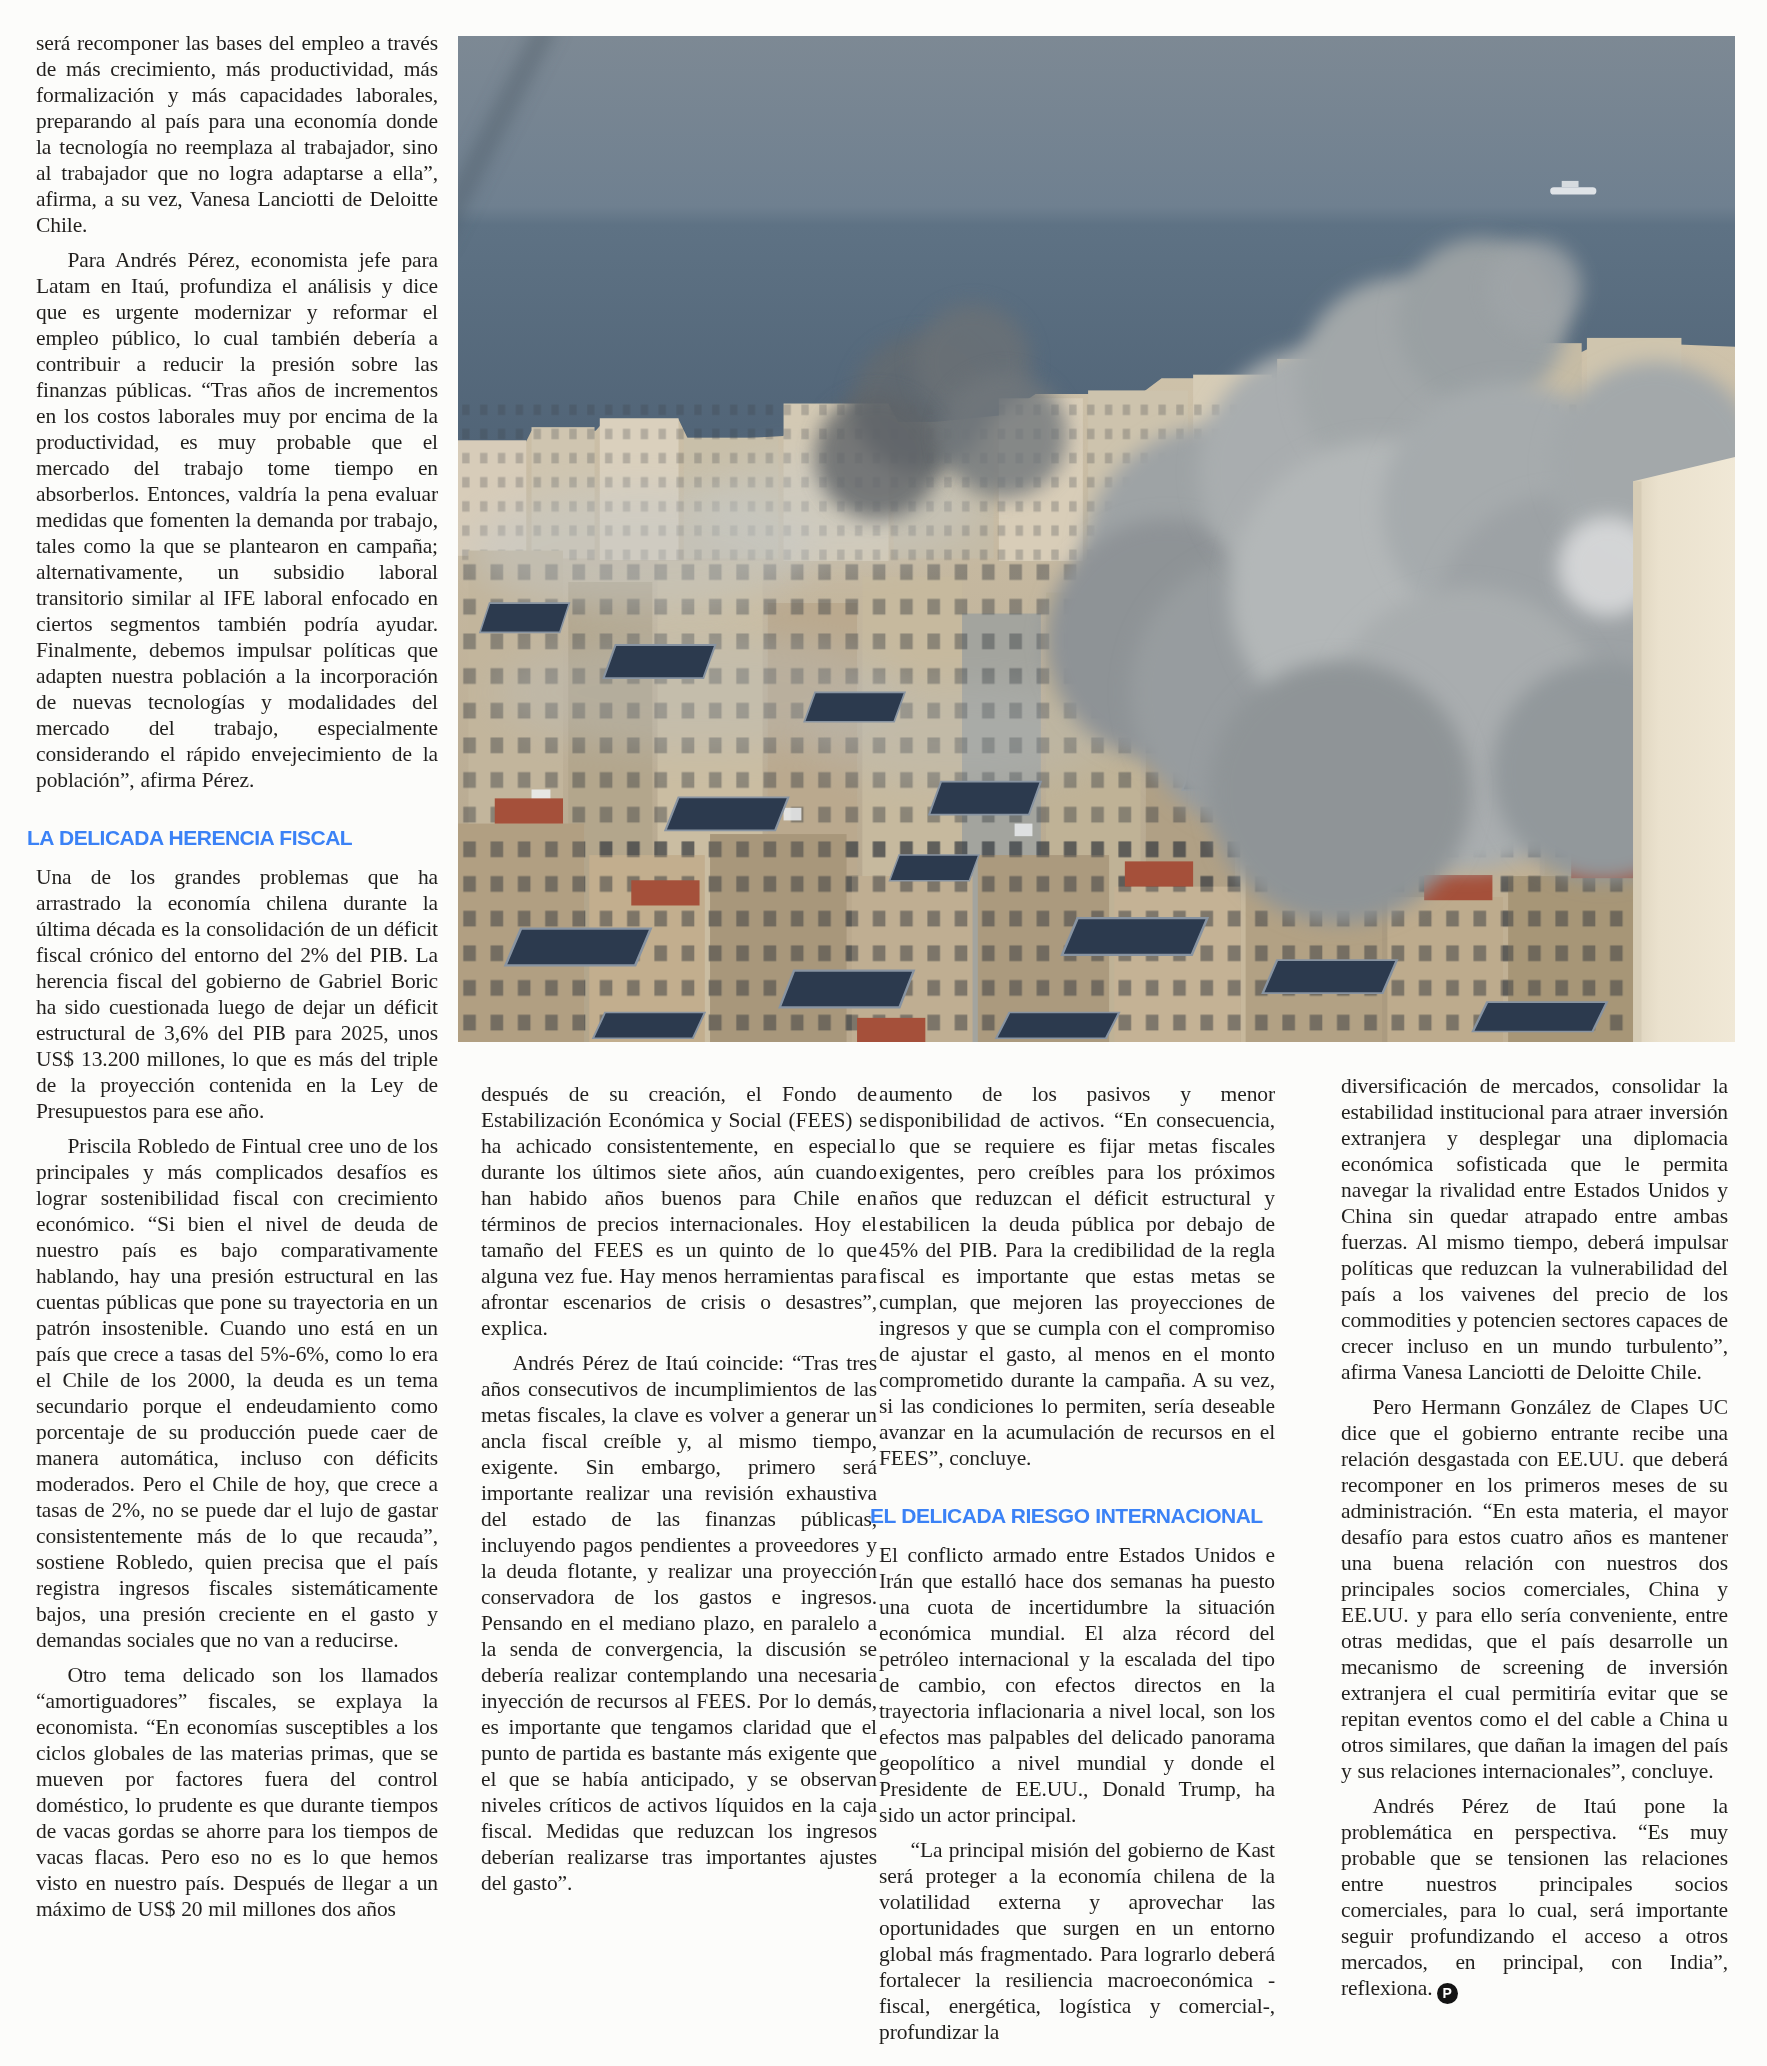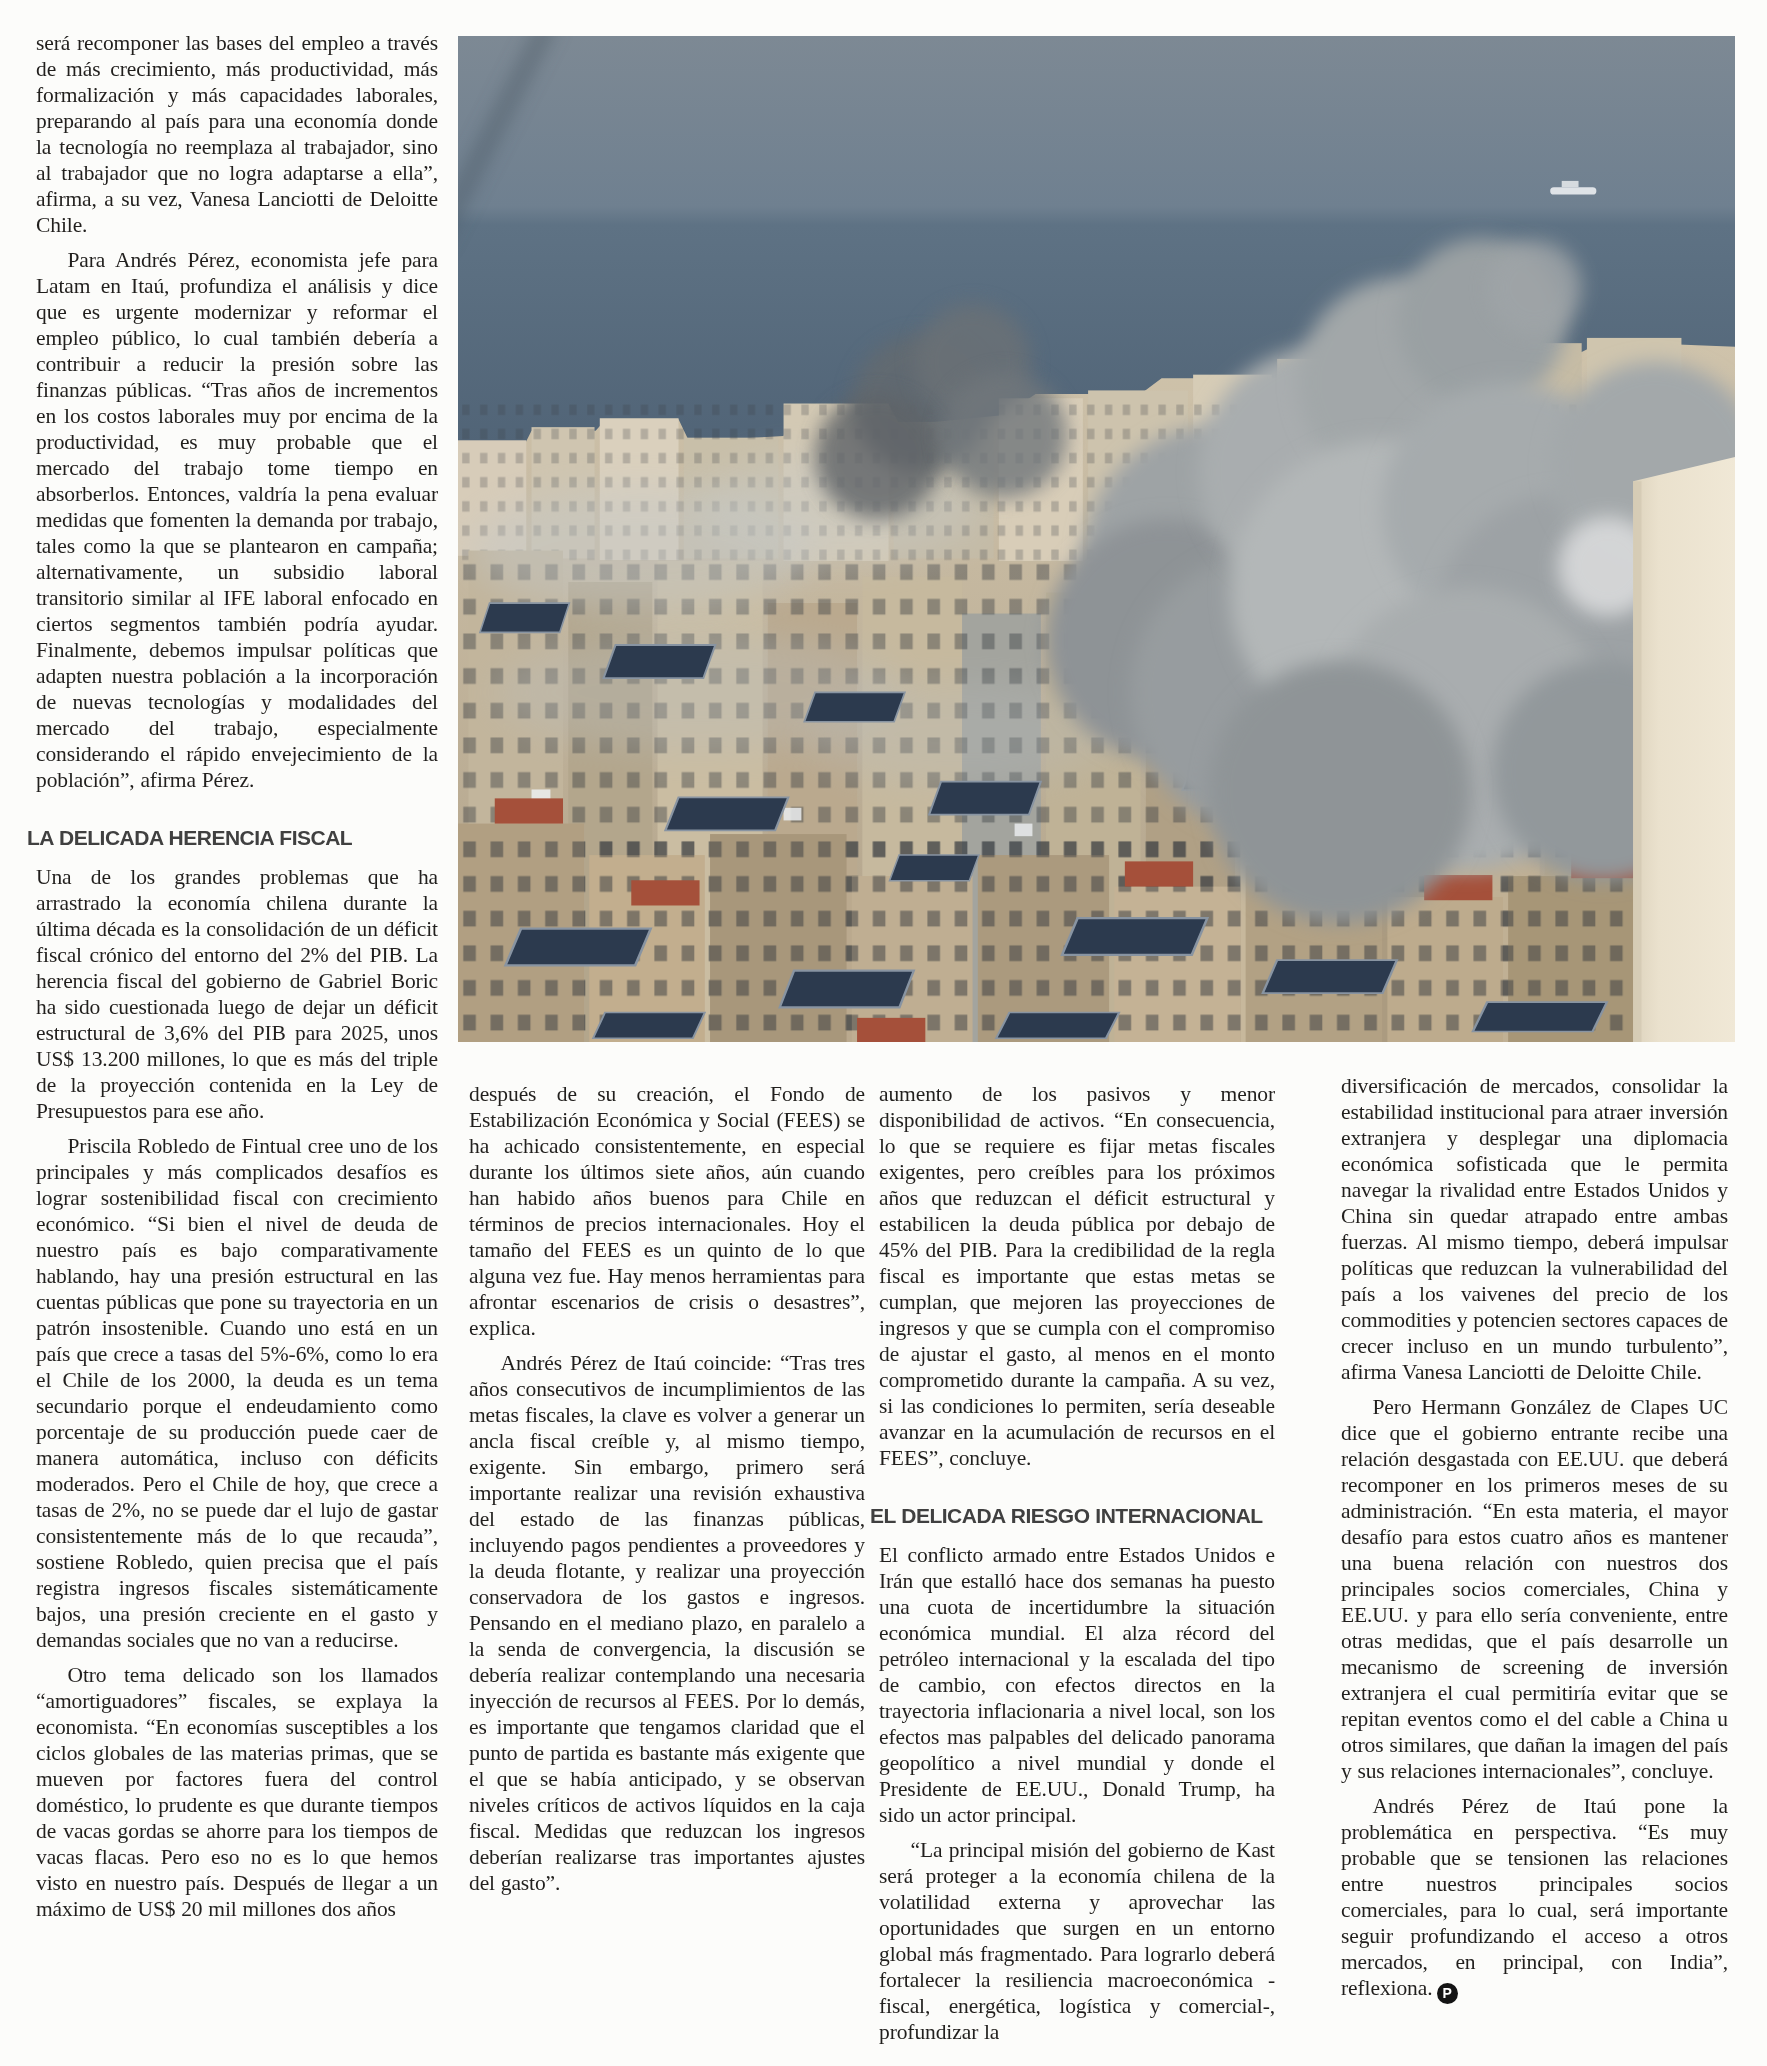--- a/index.html
+++ b/index.html
@@ -16,30 +16,30 @@
     text-align:justify;
     font-size:21.5px;
     line-height:26px;
     letter-spacing:-0.1px;
     word-spacing:0.5px;
     hyphens:auto;-webkit-hyphens:auto;
   }
   .col p{margin:9px;padding:0;}
   .col p.ind{text-indent:31.5px;}
   #col1{left:27px;top:21px;width:420px;}
-  #col2{left:460px;top:1072px;width:414px;}
+  #col2{left:472px;top:1072px;width:414px;}
   #col3{left:870px;top:1072px;width:414px;}
   #col4{left:1332px;top:1064px;width:405px;}
   .sec-header{
     font-family:"Liberation Sans", sans-serif;
     font-weight:700;
     font-size:21px;
     line-height:23px;
     letter-spacing:-0.5px;
-    color:#404040;
+    color:#3b82f6;
     margin:33px 0 14.7px 0;
   }
   .photo{
     position:absolute;
     left:458px;top:36px;
     width:1277px;height:1006px;
     background:#5d7083;
     box-shadow:inset 0 0 0 1px rgba(40,50,60,.25);
   }
   .photo svg{display:block;width:100%;height:100%;}

